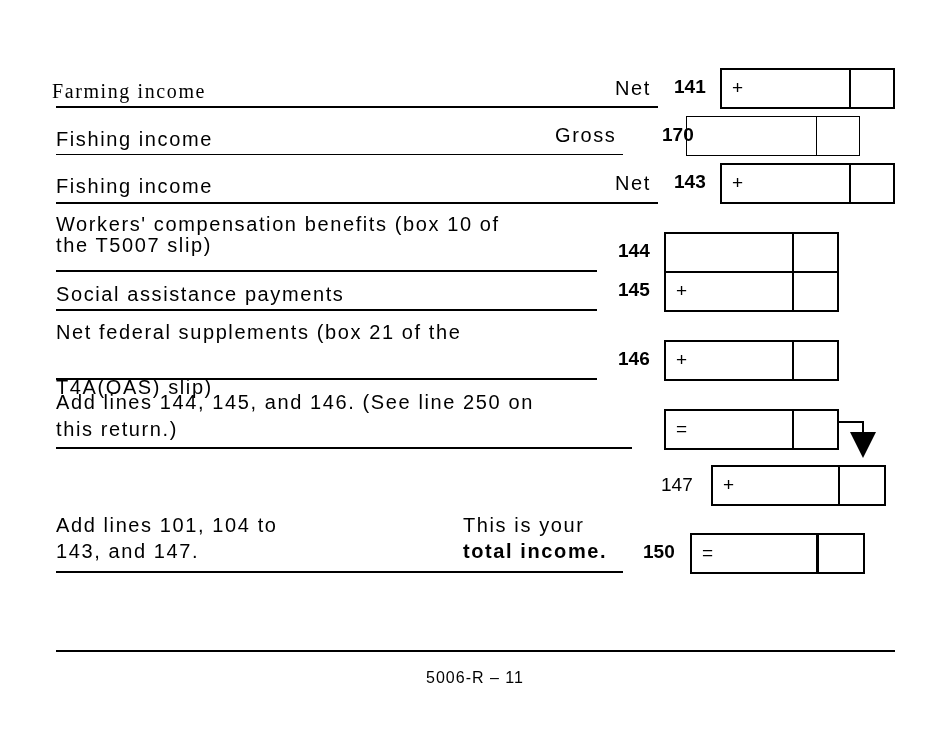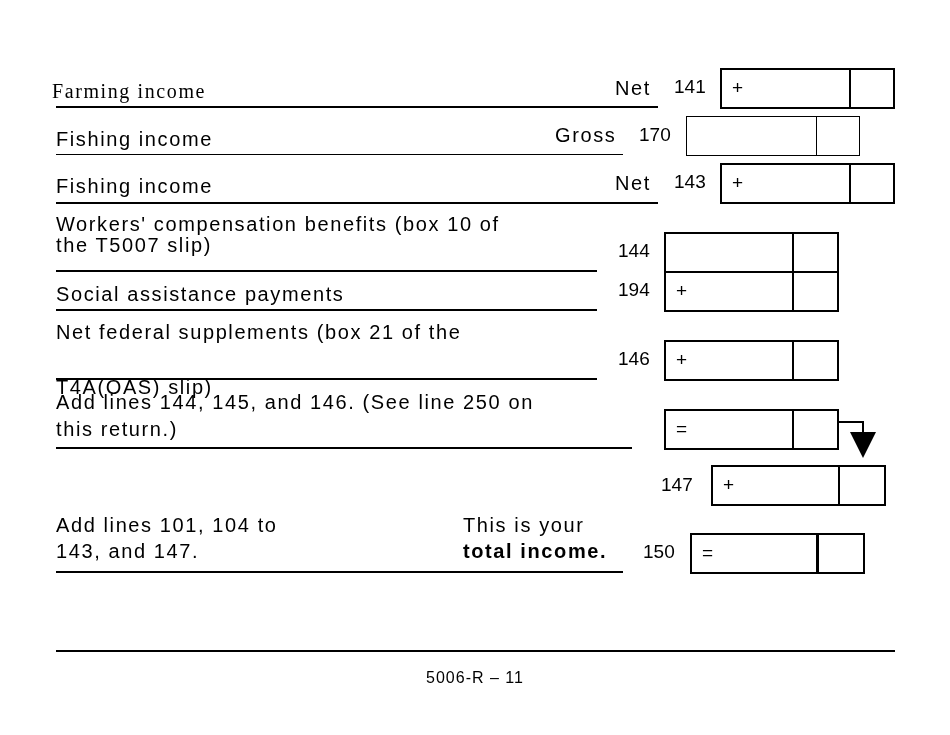--- a/index.html
+++ b/index.html
@@ -1,19 +1,19 @@
 <!DOCTYPE html>
 <html><head>
 <meta charset="utf-8">
 <style>
   html, body { margin:0; padding:0; }
   body { width:950px; height:735px; background:#fff; position:relative; overflow:hidden; font-family:"Liberation Sans", sans-serif; color:#000; }
   .abs { position:absolute; }
   .label { font-size:20px; letter-spacing:1.6px; line-height:26px; white-space:nowrap; }
-  .code { font-size:19px; font-weight:normal; }
+  .code { font-size:19px; font-weight:bold; }
   .plain-code { font-size:19px; }
   .rule { position:absolute; height:2px; background:#000; }
   .box { position:absolute; border:2px solid #000; box-sizing:border-box; height:41px; }
   .box .cents { position:absolute; top:0; bottom:0; border-left:2px solid #000; right:0; }
   .box .sign { position:absolute; left:10px; top:7px; font-size:19px; }
   .footer { font-size:16px; letter-spacing:1px; }
 </style>
 </head>
 <body>
 
@@ -22,21 +22,21 @@
 <div class="rule" style="left:56px;top:106px;width:602px;"></div>
 <div class="abs code" style="left:674px;top:76px;">141</div>
 <div class="box" style="left:720px;top:68px;width:175px;">
   <span class="sign">+</span>
   <div class="cents" style="width:42px;"></div>
 </div>
 
 <div class="abs label" style="left:56px;top:126px;">Fishing income</div>
 <div class="abs label" style="left:555px;top:122px;">Gross</div>
 <div class="rule" style="left:56px;top:154px;width:567px;height:1px;"></div>
-<div class="abs code" style="left:639px;top:124px;">170</div>
+<div class="abs code" style="left:662px;top:124px;">170</div>
 <div class="box" style="left:686px;top:116px;width:174px;height:40px;border-width:1.5px;">
   <div class="cents" style="width:42px;border-left-width:1.5px;"></div>
 </div>
 
 <div class="abs label" style="left:56px;top:173px;">Fishing income</div>
 <div class="abs label" style="left:615px;top:170px;">Net</div>
 <div class="rule" style="left:56px;top:202px;width:602px;"></div>
 <div class="abs code" style="left:674px;top:171px;">143</div>
 <div class="box" style="left:720px;top:163px;width:175px;">
   <span class="sign">+</span>
@@ -46,21 +46,21 @@
 <div class="abs label" style="left:56px;top:211px;">Workers' compensation benefits (box 10 of</div>
 <div class="abs label" style="left:56px;top:232px;">the T5007 slip)</div>
 <div class="rule" style="left:56px;top:270px;width:541px;"></div>
 <div class="abs code" style="left:618px;top:240px;">144</div>
 <div class="box" style="left:664px;top:232px;width:175px;">
   <div class="cents" style="width:43px;"></div>
 </div>
 
 <div class="abs label" style="left:56px;top:281px;">Social assistance payments</div>
 <div class="rule" style="left:56px;top:309px;width:541px;"></div>
-<div class="abs code" style="left:618px;top:279px;">194</div>
+<div class="abs code" style="left:618px;top:279px;">145</div>
 <div class="box" style="left:664px;top:271px;width:175px;">
   <span class="sign">+</span>
   <div class="cents" style="width:43px;"></div>
 </div>
 
 <div class="abs label" style="left:56px;top:319px;">Net federal supplements (box 21 of the</div>
 <div class="abs label" style="left:56px;top:346px;margin-top:28px;">T4A(OAS) slip)</div>
 <div class="rule" style="left:56px;top:378px;width:541px;"></div>
 <div class="abs code" style="left:618px;top:348px;">146</div>
 <div class="box" style="left:664px;top:340px;width:175px;">

